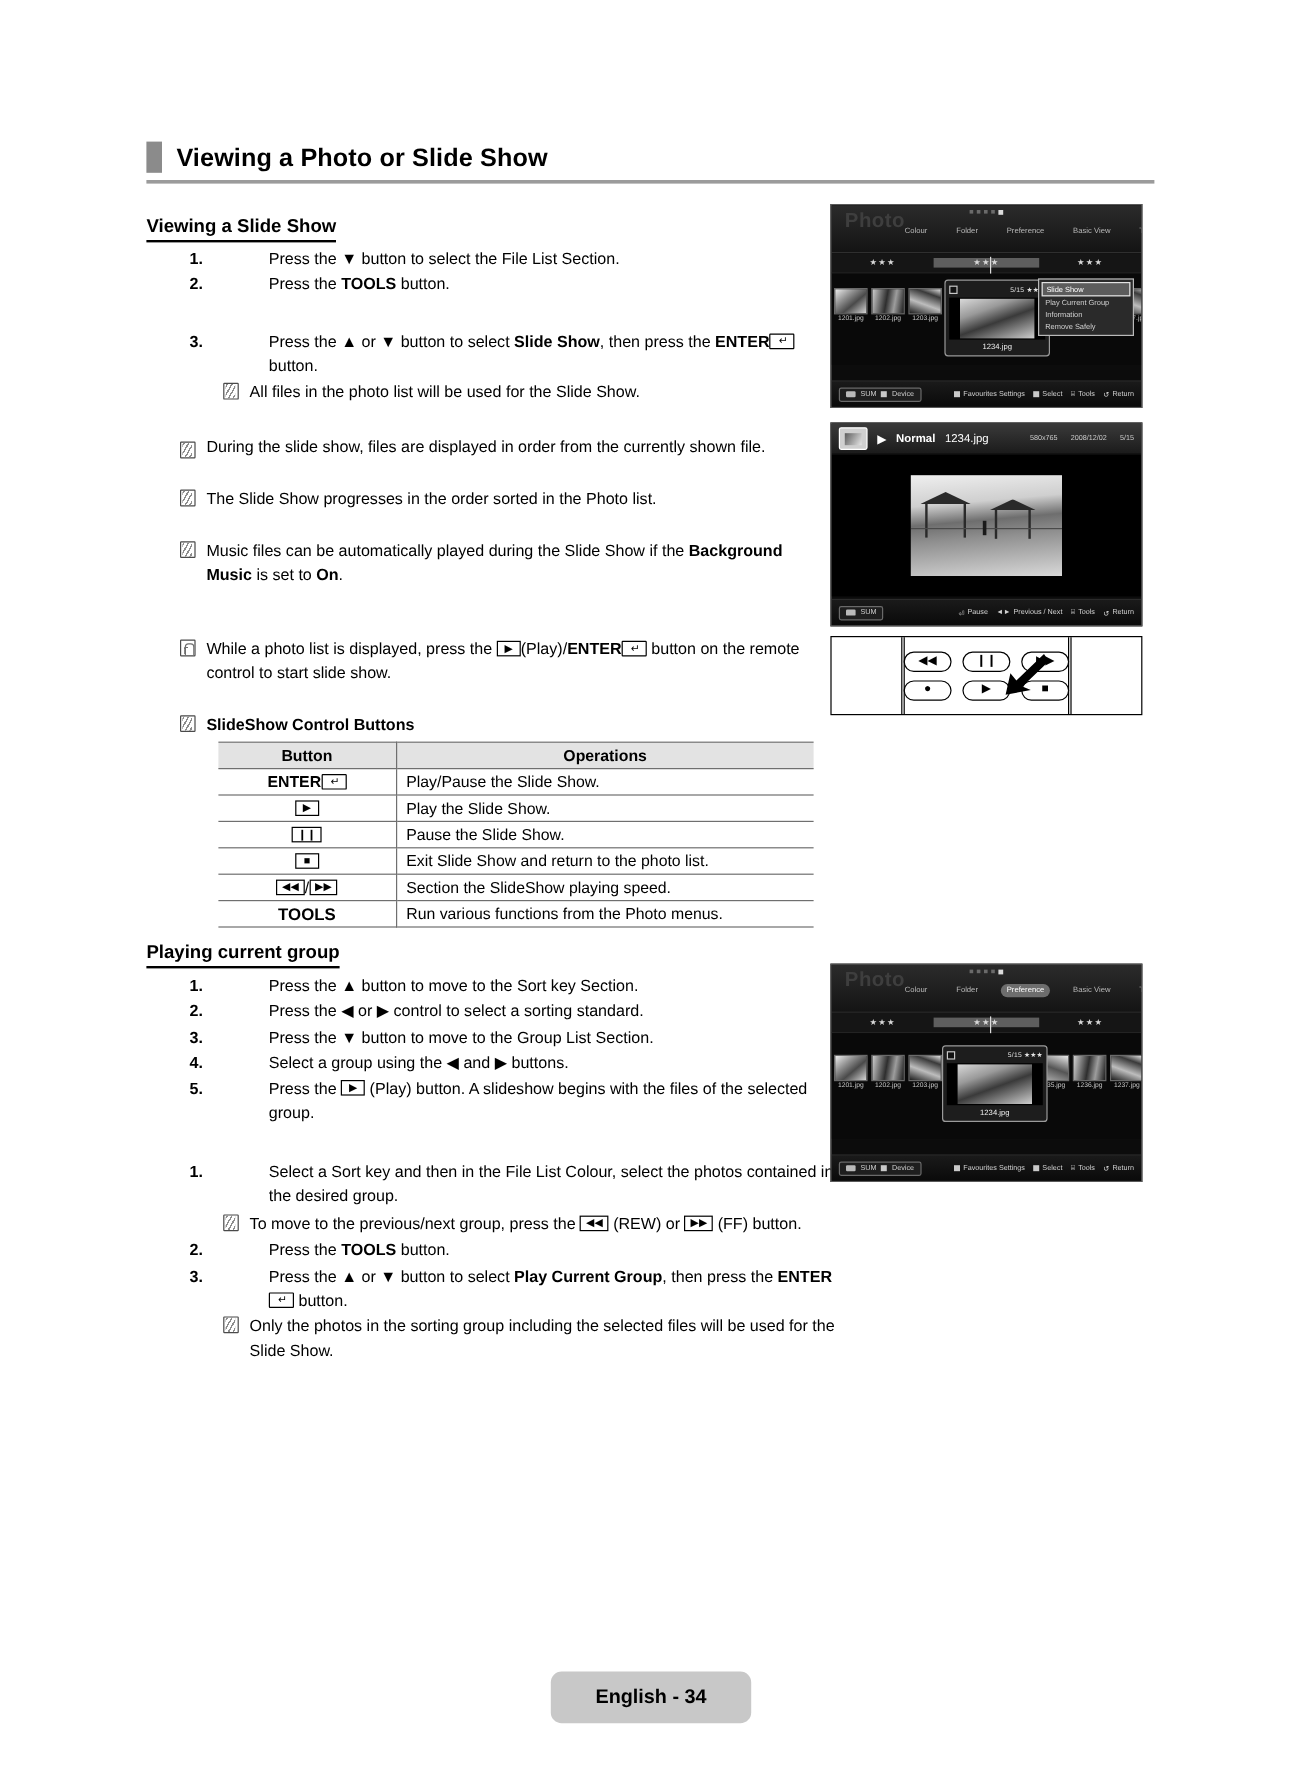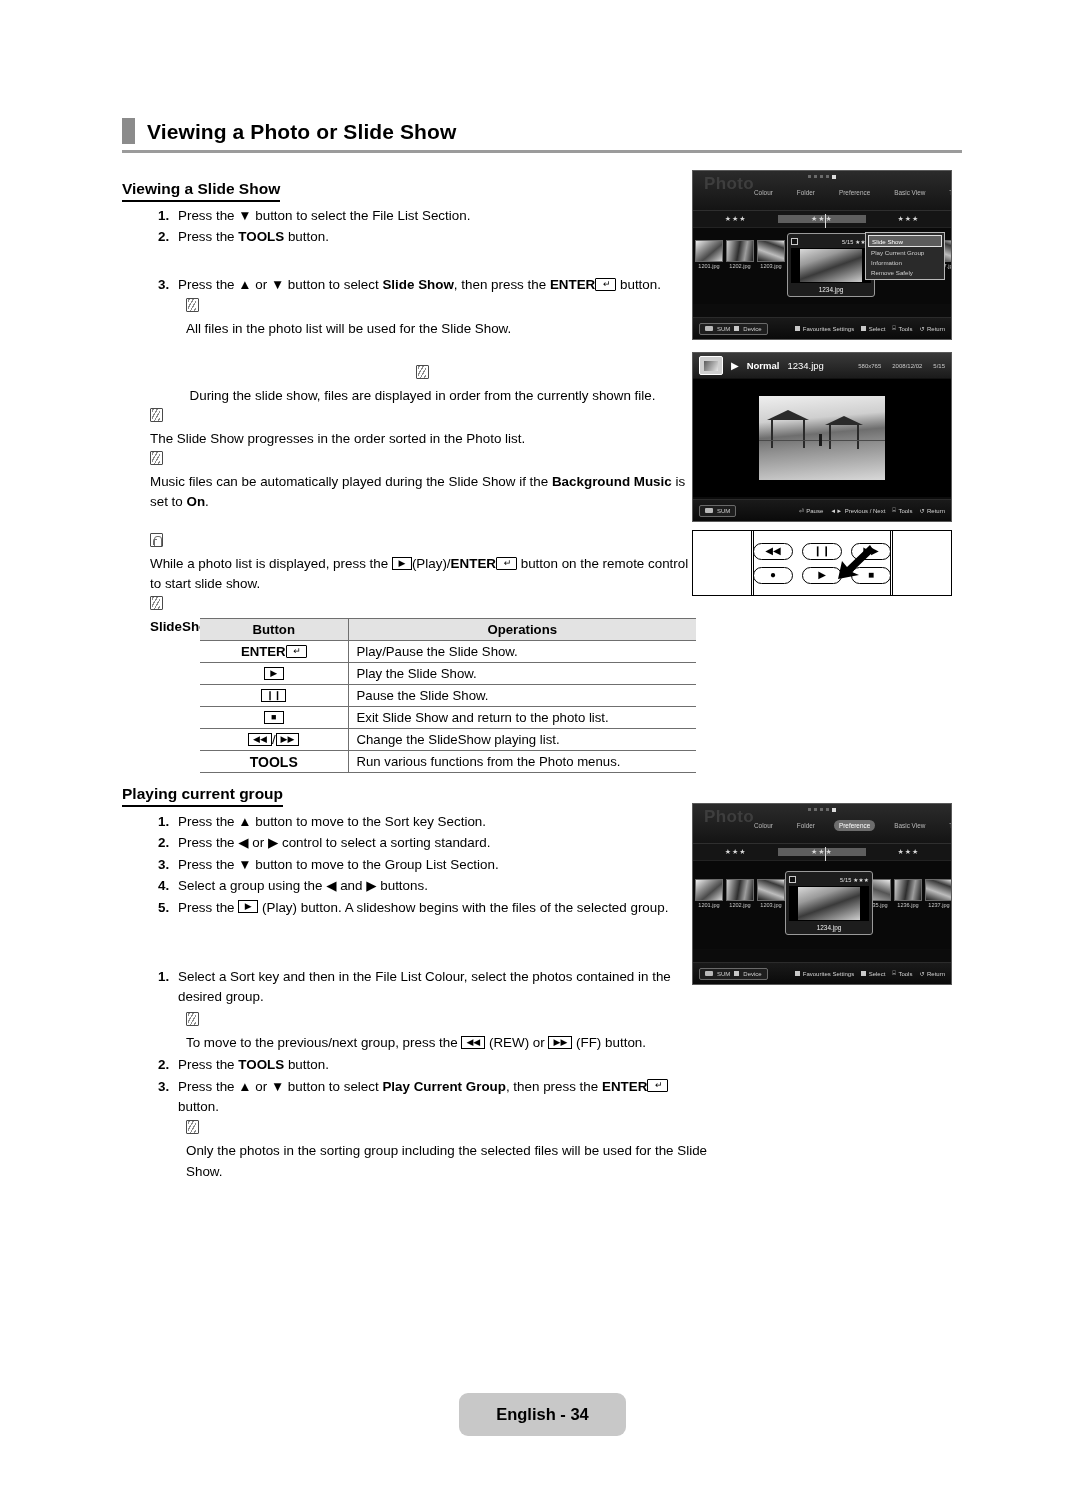--- a/index.html
+++ b/index.html
@@ -26,22 +26,22 @@
     font-size:15.5px; font-weight:bold;
     border-bottom:2.5px solid #000;
     padding-bottom:2px;
     line-height:1.15;
   }
 
   
   .txtblk { position:absolute; font-size:13.4px; line-height:1.52; }
   .num-item { display:flex; gap:0px; margin-bottom:1px; }
   .num-item .n { width:28px; font-weight:bold; flex:none; text-align:left; padding-left:8px;}
-  .num-item .b { flex:1; }
-  .note-item { display:flex; gap:9px; margin-bottom:0px;flex-direction:column; }
+  .num-item .b { flex:1;margin-left:46px; }
+  .note-item { display:flex; gap:9px; margin-bottom:0px; }
   .note-item .b { flex:1; }
   .bold { font-weight:bold; }
 
   
   .pencil {
     width:13px; height:14px; flex:none; position:relative; top:2px;
     border:1.2px solid #4a4a4a; border-radius:1px;
     background:#fff;
     overflow:hidden;
   }
@@ -308,21 +308,21 @@
 <div class="note-item txtblk" style="left:150px; top:531px; width:545px;">
   <span class="hand"></span>
   <span class="b"><span>While a photo list is displayed, press the </span><span class="keybox">▶</span><span>(Play)/</span><span class="bold">ENTER</span><span class="keybox enter">↵</span><span> button on the remote control to start slide show.</span></span>
 </div>
 
 <div class="note-item txtblk" style="left:150px; top:594px; width:545px;">
   <span class="pencil"></span>
   <span class="b bold">SlideShow Control Buttons</span>
 </div>
 
-<table class="tbl" style="left:200px; top:618px;">
+<table class="tbl" style="left:182px; top:618px;">
   <thead>
     <tr>
       <th class="c1">Button</th>
       <th class="c2">Operations</th>
     </tr>
   </thead>
   <tbody>
     <tr>
       <td class="c1"><span class="bold">ENTER</span><span class="keybox enter">↵</span></td>
       <td class="c2">Play/Pause the Slide Show.</td>
@@ -334,21 +334,21 @@
     <tr>
       <td class="c1"><span class="keybox">❙❙</span></td>
       <td class="c2">Pause the Slide Show.</td>
     </tr>
     <tr>
       <td class="c1"><span class="keybox">■</span></td>
       <td class="c2">Exit Slide Show and return to the photo list.</td>
     </tr>
     <tr>
       <td class="c1"><span class="keybox">◀◀</span>/<span class="keybox">▶▶</span></td>
-      <td class="c2">Change the SlideShow playing list.</td>
+      <td class="c2">Section the SlideShow playing speed.</td>
     </tr>
     <tr>
       <td class="c1"><span class="bold" style="font-size:14px">TOOLS</span></td>
       <td class="c2">Run various functions from the Photo menus.</td>
     </tr>
   </tbody>
 </table>
 
 <div class="sec-head" style="left:122px; top:785px;">Playing current group</div>
 

